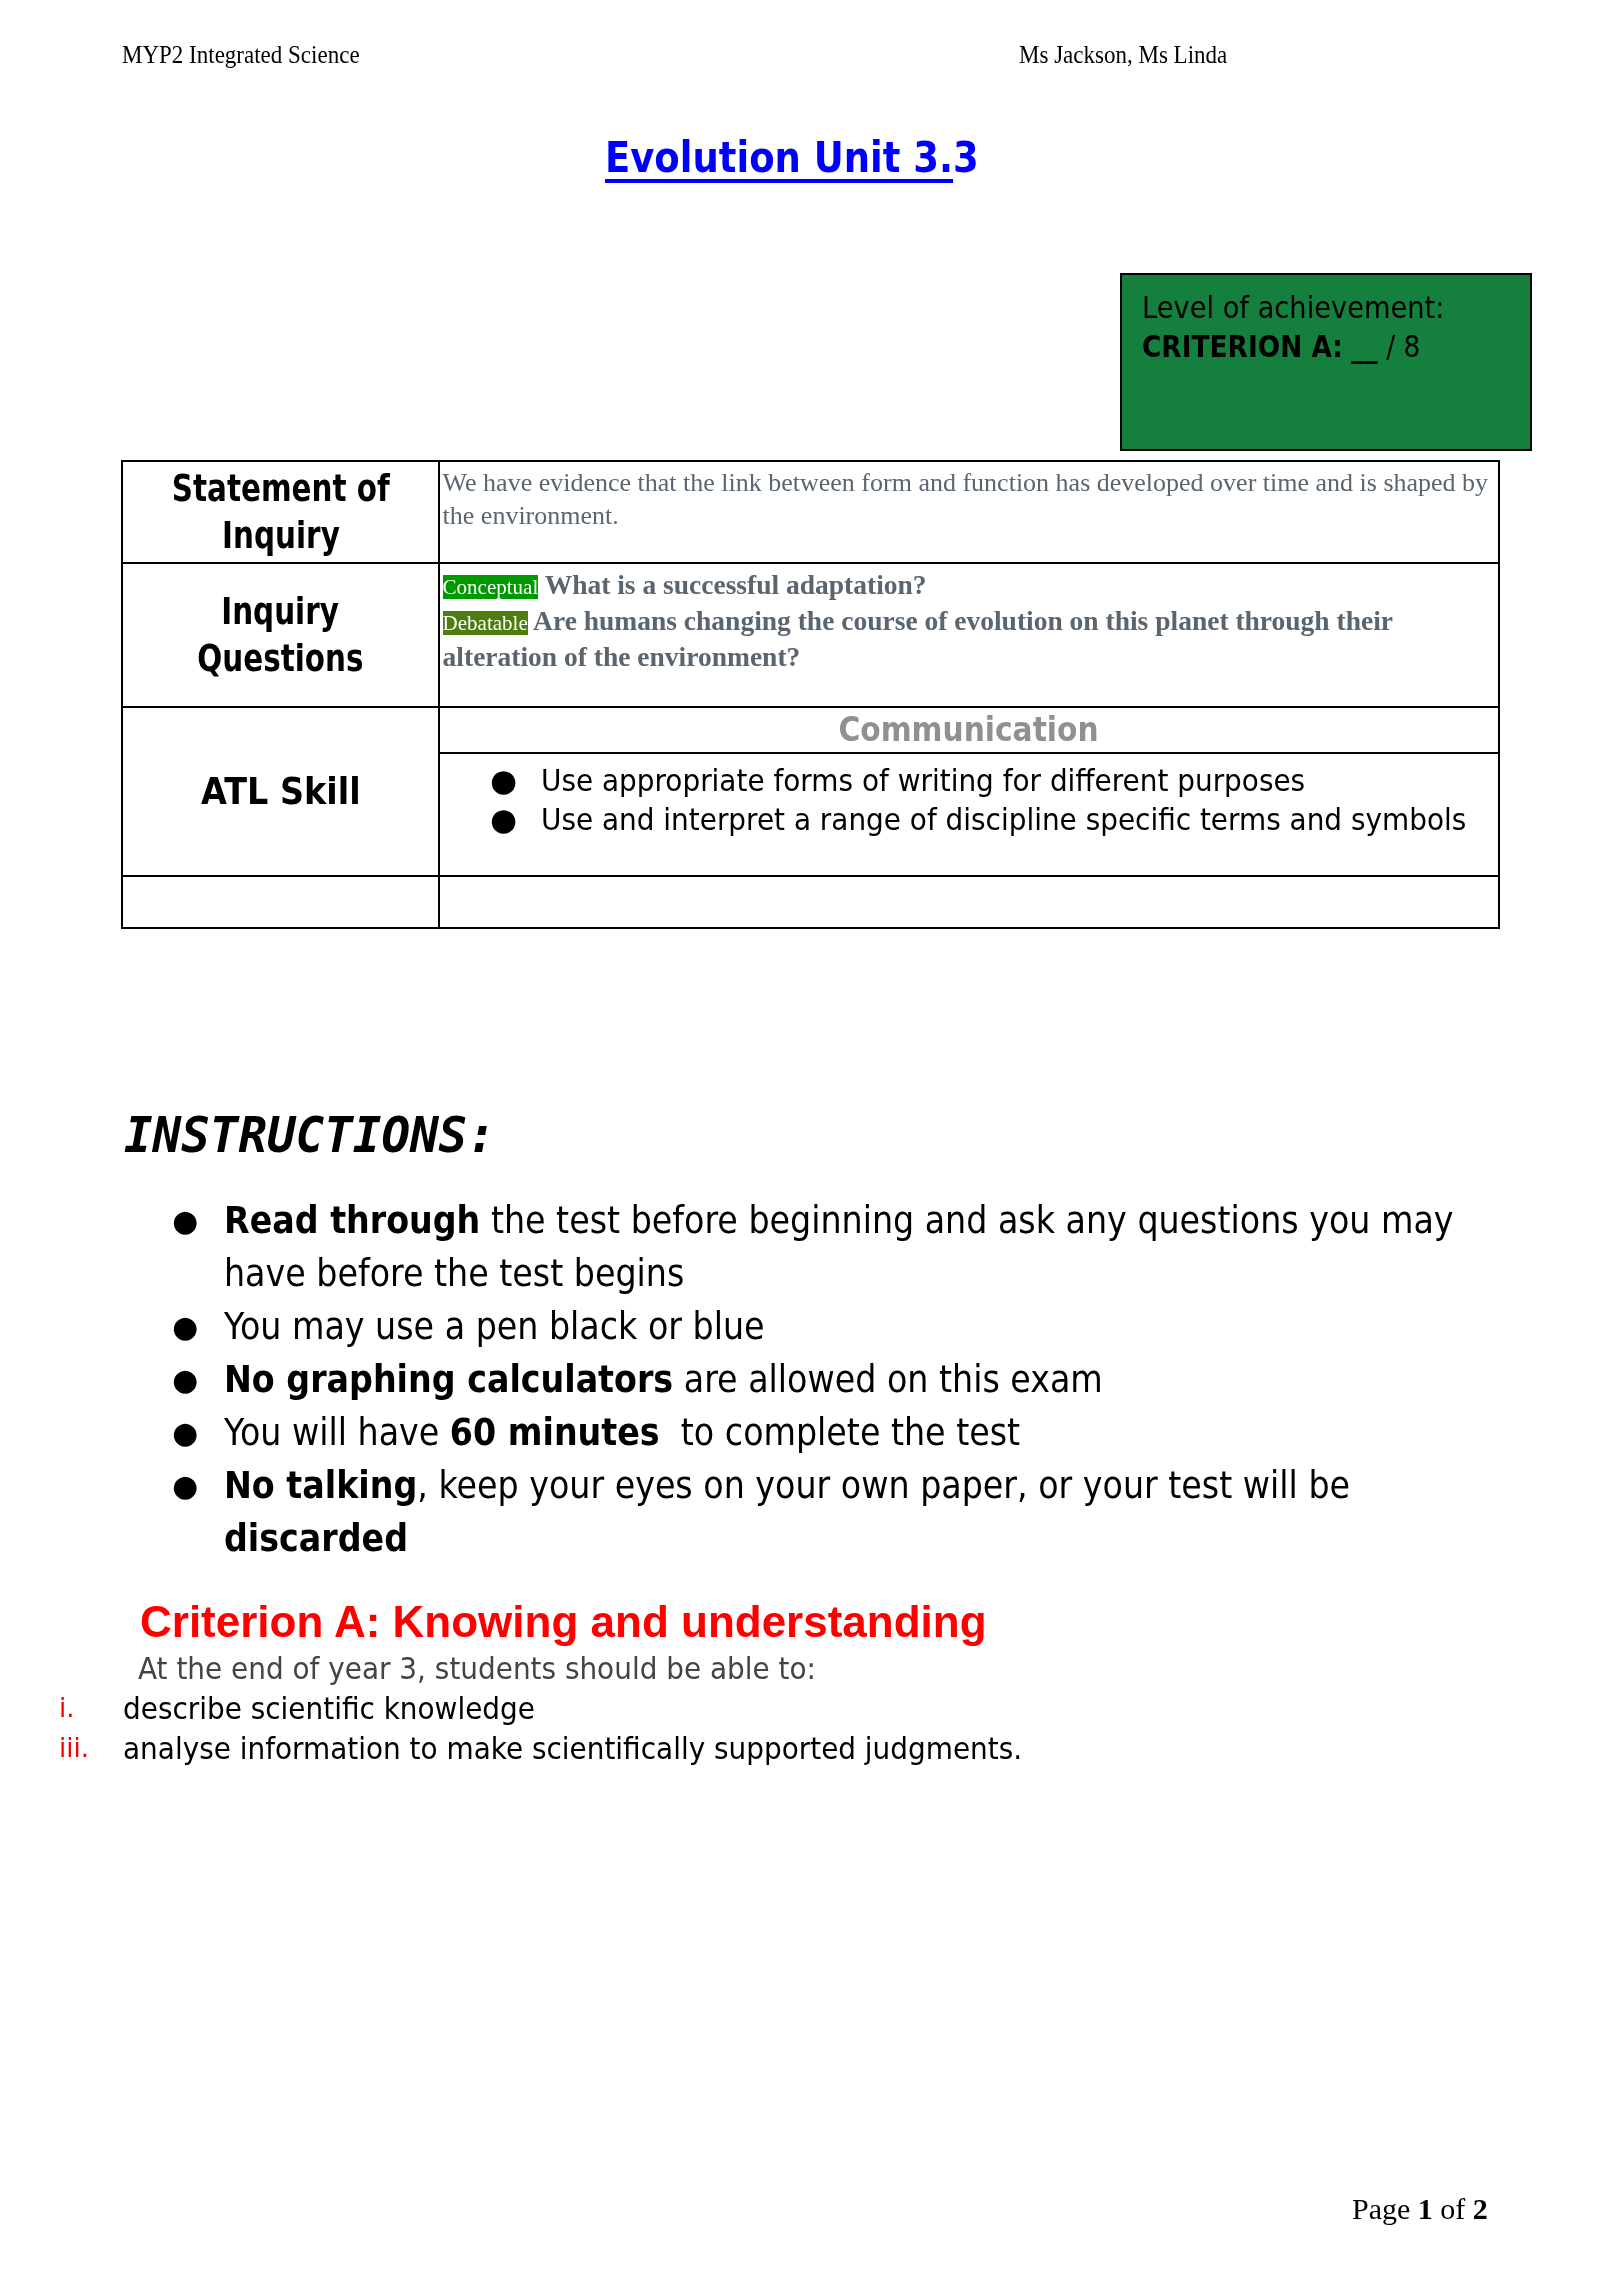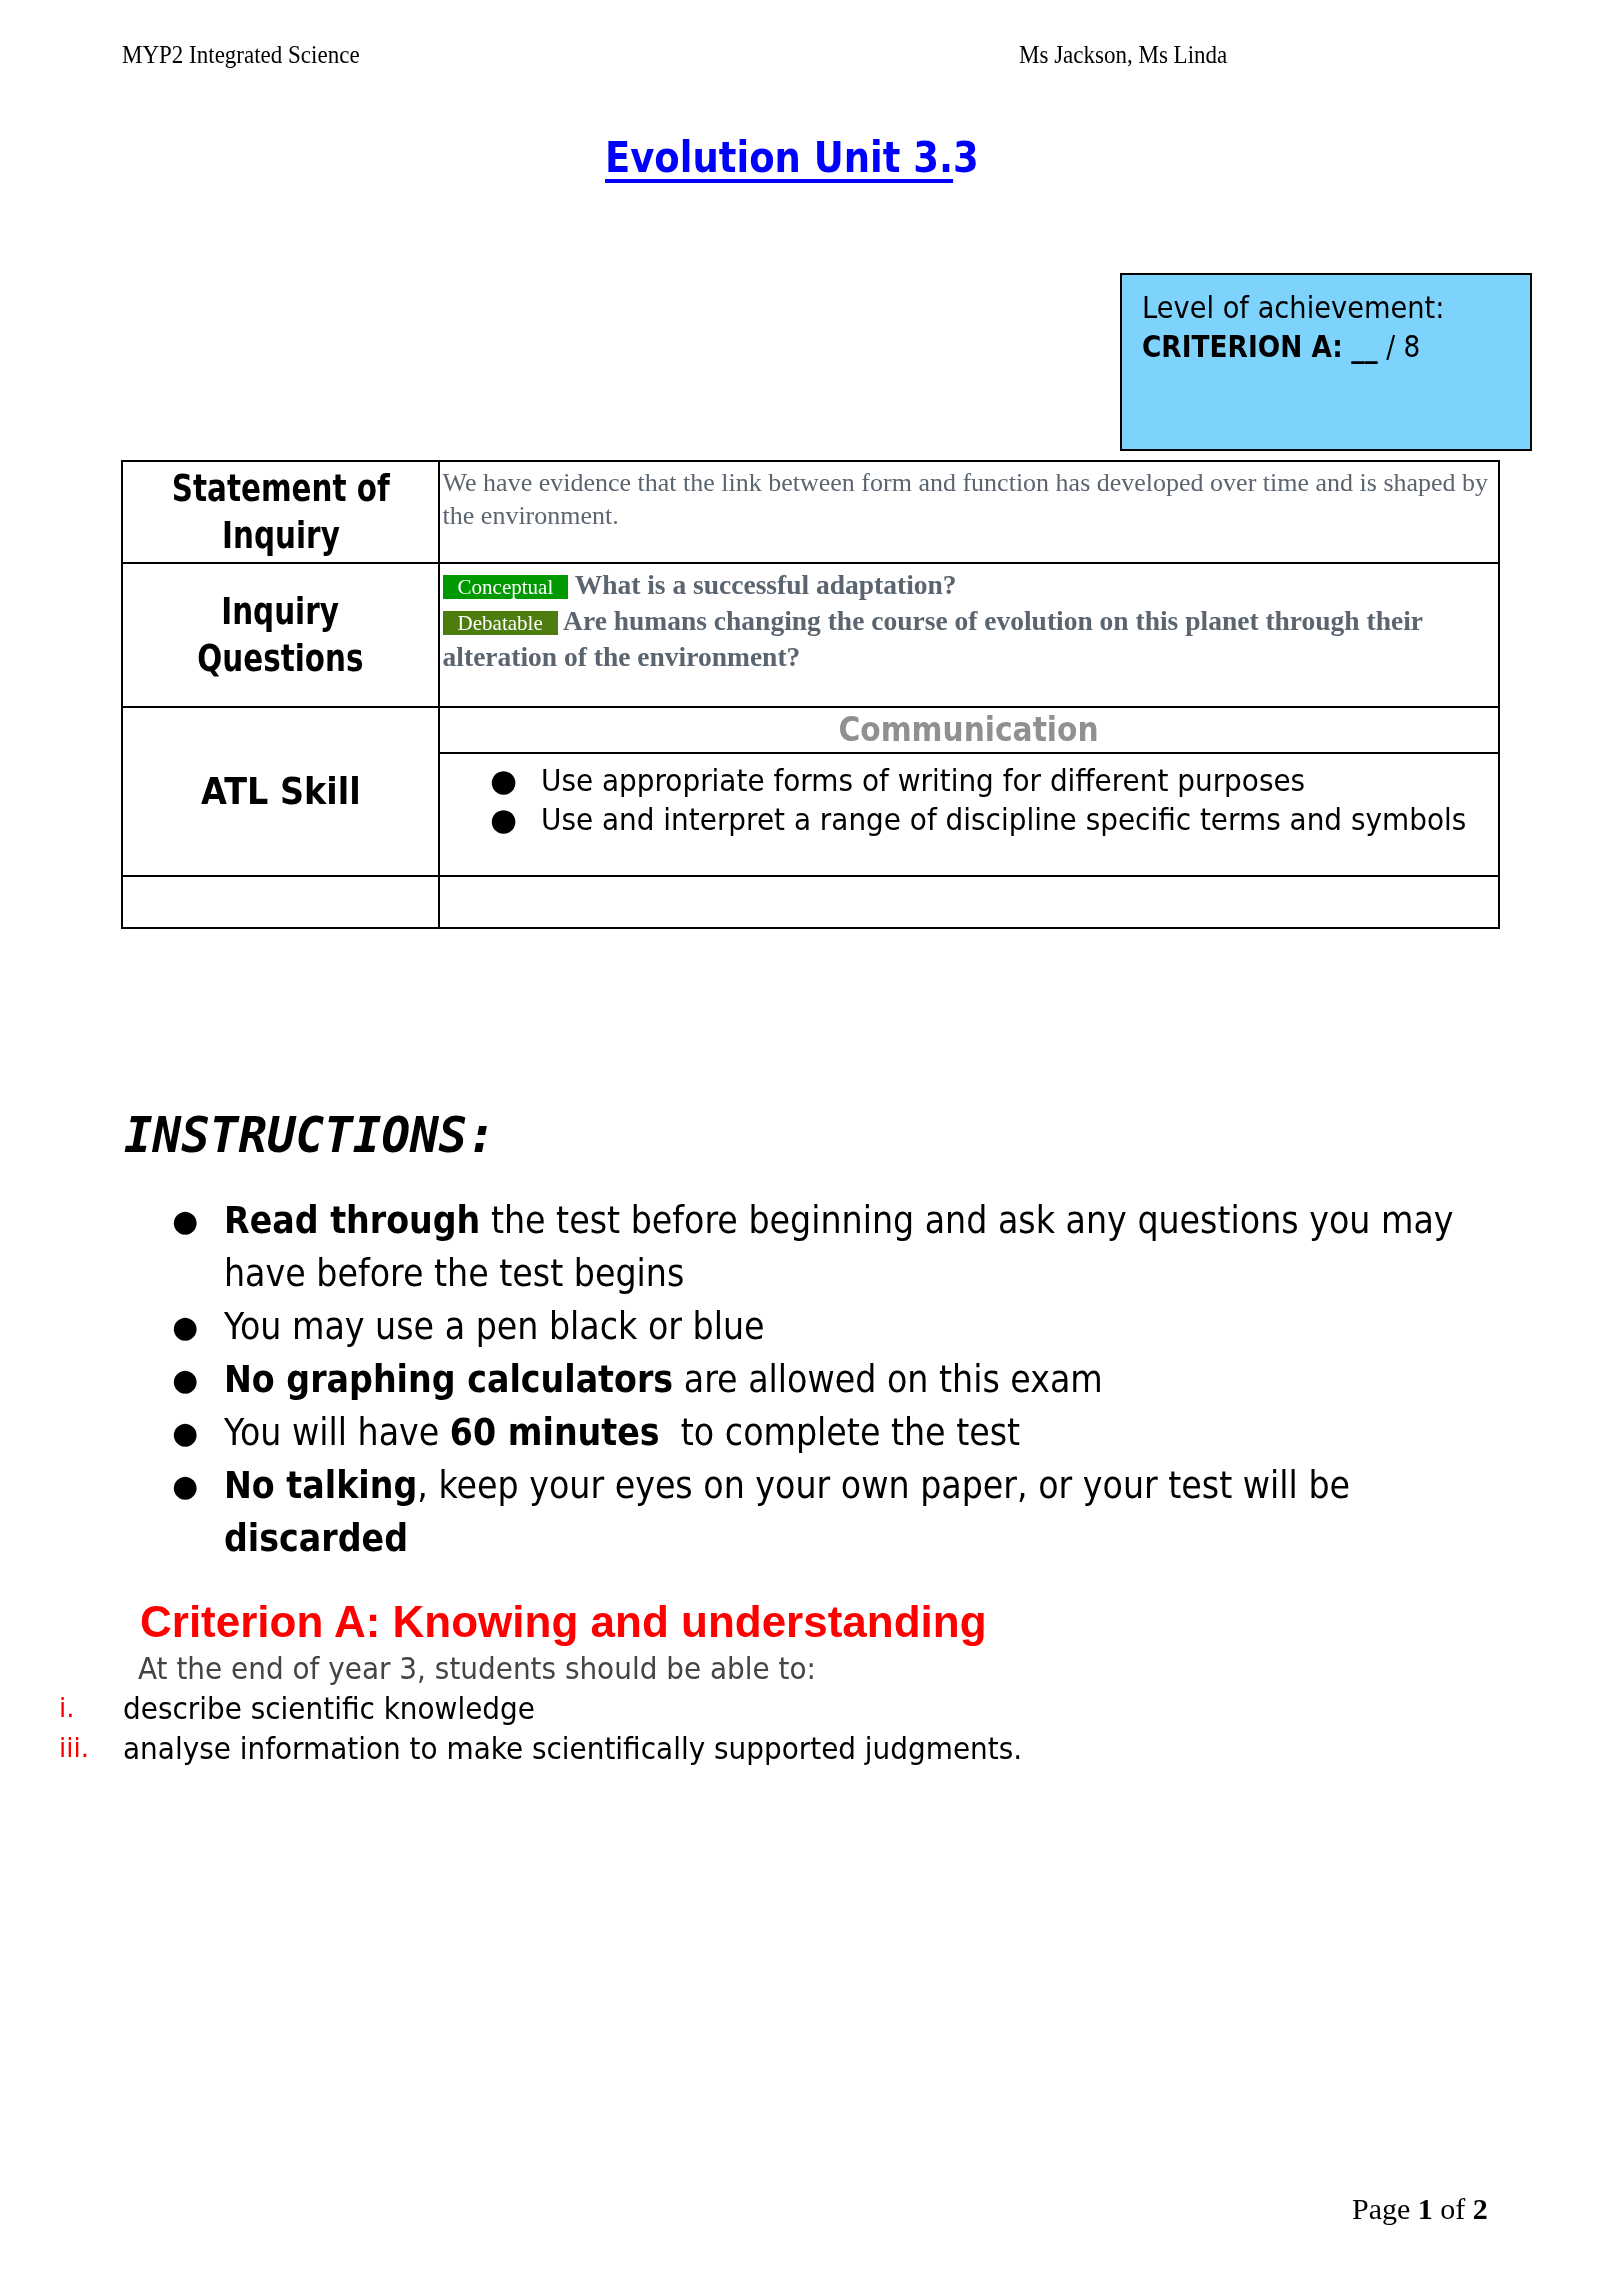--- a/index.html
+++ b/index.html
@@ -5,32 +5,32 @@
   html, body { margin:0; padding:0; background:#ffffff; }
   body { width:1622px; height:2295px; position:relative; overflow:hidden; font-family:"DejaVu Sans", sans-serif; color:#000; }
   .abs { position:absolute; }
 
   #hdr-left { left:122px; top:41px; font-size:25px; font-family:"Liberation Serif", serif; transform:scaleX(0.92); transform-origin:left; }
   #hdr-right { left:1019px; top:41px; font-size:25px; font-family:"Liberation Serif", serif; transform:scaleX(0.92); transform-origin:left; }
 
   #title { left:605px; top:132px; font-size:43px; font-weight:bold; color:#0000ff; font-family:"DejaVu Sans", sans-serif; white-space:nowrap; transform:scaleX(0.86); transform-origin:left; }
   #title .u { text-decoration:underline; text-decoration-thickness:3.9px; text-underline-offset:6.5px; }
 
-  #achv { left:1120px; top:273px; width:412px; height:178px; background:#7dd3fc; border:2px solid #000; box-sizing:border-box; }
+  #achv { left:1120px; top:273px; width:412px; height:178px; background:#15803d; border:2px solid #000; box-sizing:border-box; }
   #achv .l1 { position:absolute; left:19.6px; top:14.4px; font-size:31px; transform:scaleX(0.88); transform-origin:left; white-space:nowrap; }
   #achv .l2 { position:absolute; left:19.6px; top:54px; font-size:30px; white-space:nowrap; transform:scaleX(0.88); transform-origin:left; }
   #achv .l2 b { font-weight:bold; }
 
   #soi-table { left:121px; top:460px; width:1379px; border-collapse:collapse; table-layout:fixed; }
   #soi-table td { border:2px solid #000; vertical-align:top; padding:0; }
   #soi-table td.lbl { width:315px; text-align:center; vertical-align:middle; font-weight:bold; font-size:38px; line-height:47px; }
   #soi-table td.lbl span { display:inline-block; transform:scaleX(0.88); }
   .soi-text { font-family:"Liberation Serif", serif; color:#5b6570; font-size:26px; line-height:33px; padding:3.9px 2.6px 0 2.6px; }
   .iq { font-family:"Liberation Serif", serif; color:#5b6570; font-size:27.5px; line-height:33px; font-weight:bold; padding:3.9px 2.6px 0 2.6px; }
-  .tag { font-weight:normal; color:#fff; font-size:21px; padding:0 15px; }
+  .tag { font-weight:normal; color:#fff; font-size:21px; padding:0 0; }
   .tag.c { background:#009900; }
   .tag.d { background:#4d7c0f; }
   .comm { text-align:center; color:#909090; font-weight:bold; font-size:33px; height:44px; line-height:44px; border-bottom:2px solid #000; }
   .comm span { display:inline-block; transform:scaleX(0.9); }
   .atl-list { list-style:none; margin:0; padding:6.5px 0 0 0; font-size:31px; line-height:39px; }
   .atl-list li { position:relative; padding-left:101px; white-space:nowrap; }
   .atl-list li span.t { display:inline-block; transform:scaleX(0.9); transform-origin:left; }
   .atl-list li .dot { position:absolute; left:50px; top:0; }
 
   #instr-h { left:124px; top:1106px; font-size:50px; font-weight:bold; font-style:italic; font-family:"DejaVu Sans Mono", monospace; transform:scaleX(0.95); transform-origin:left; }

